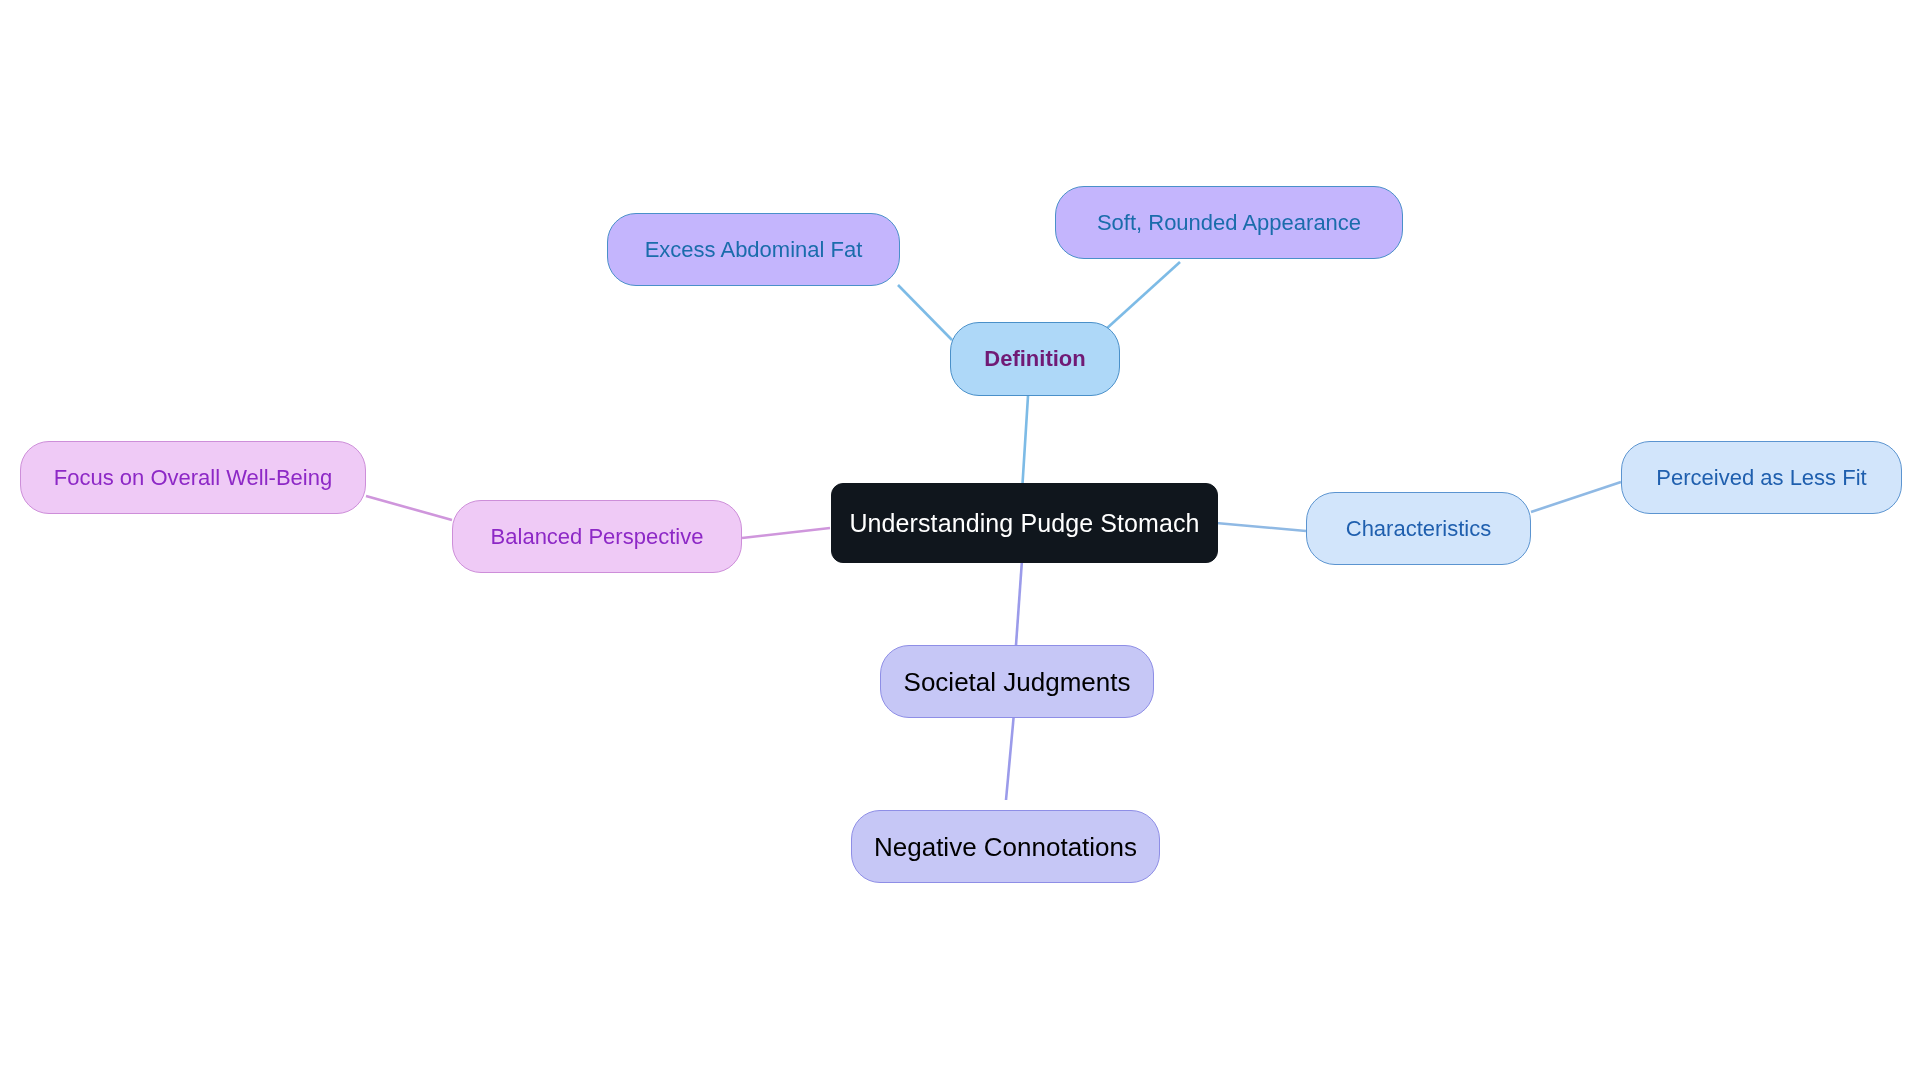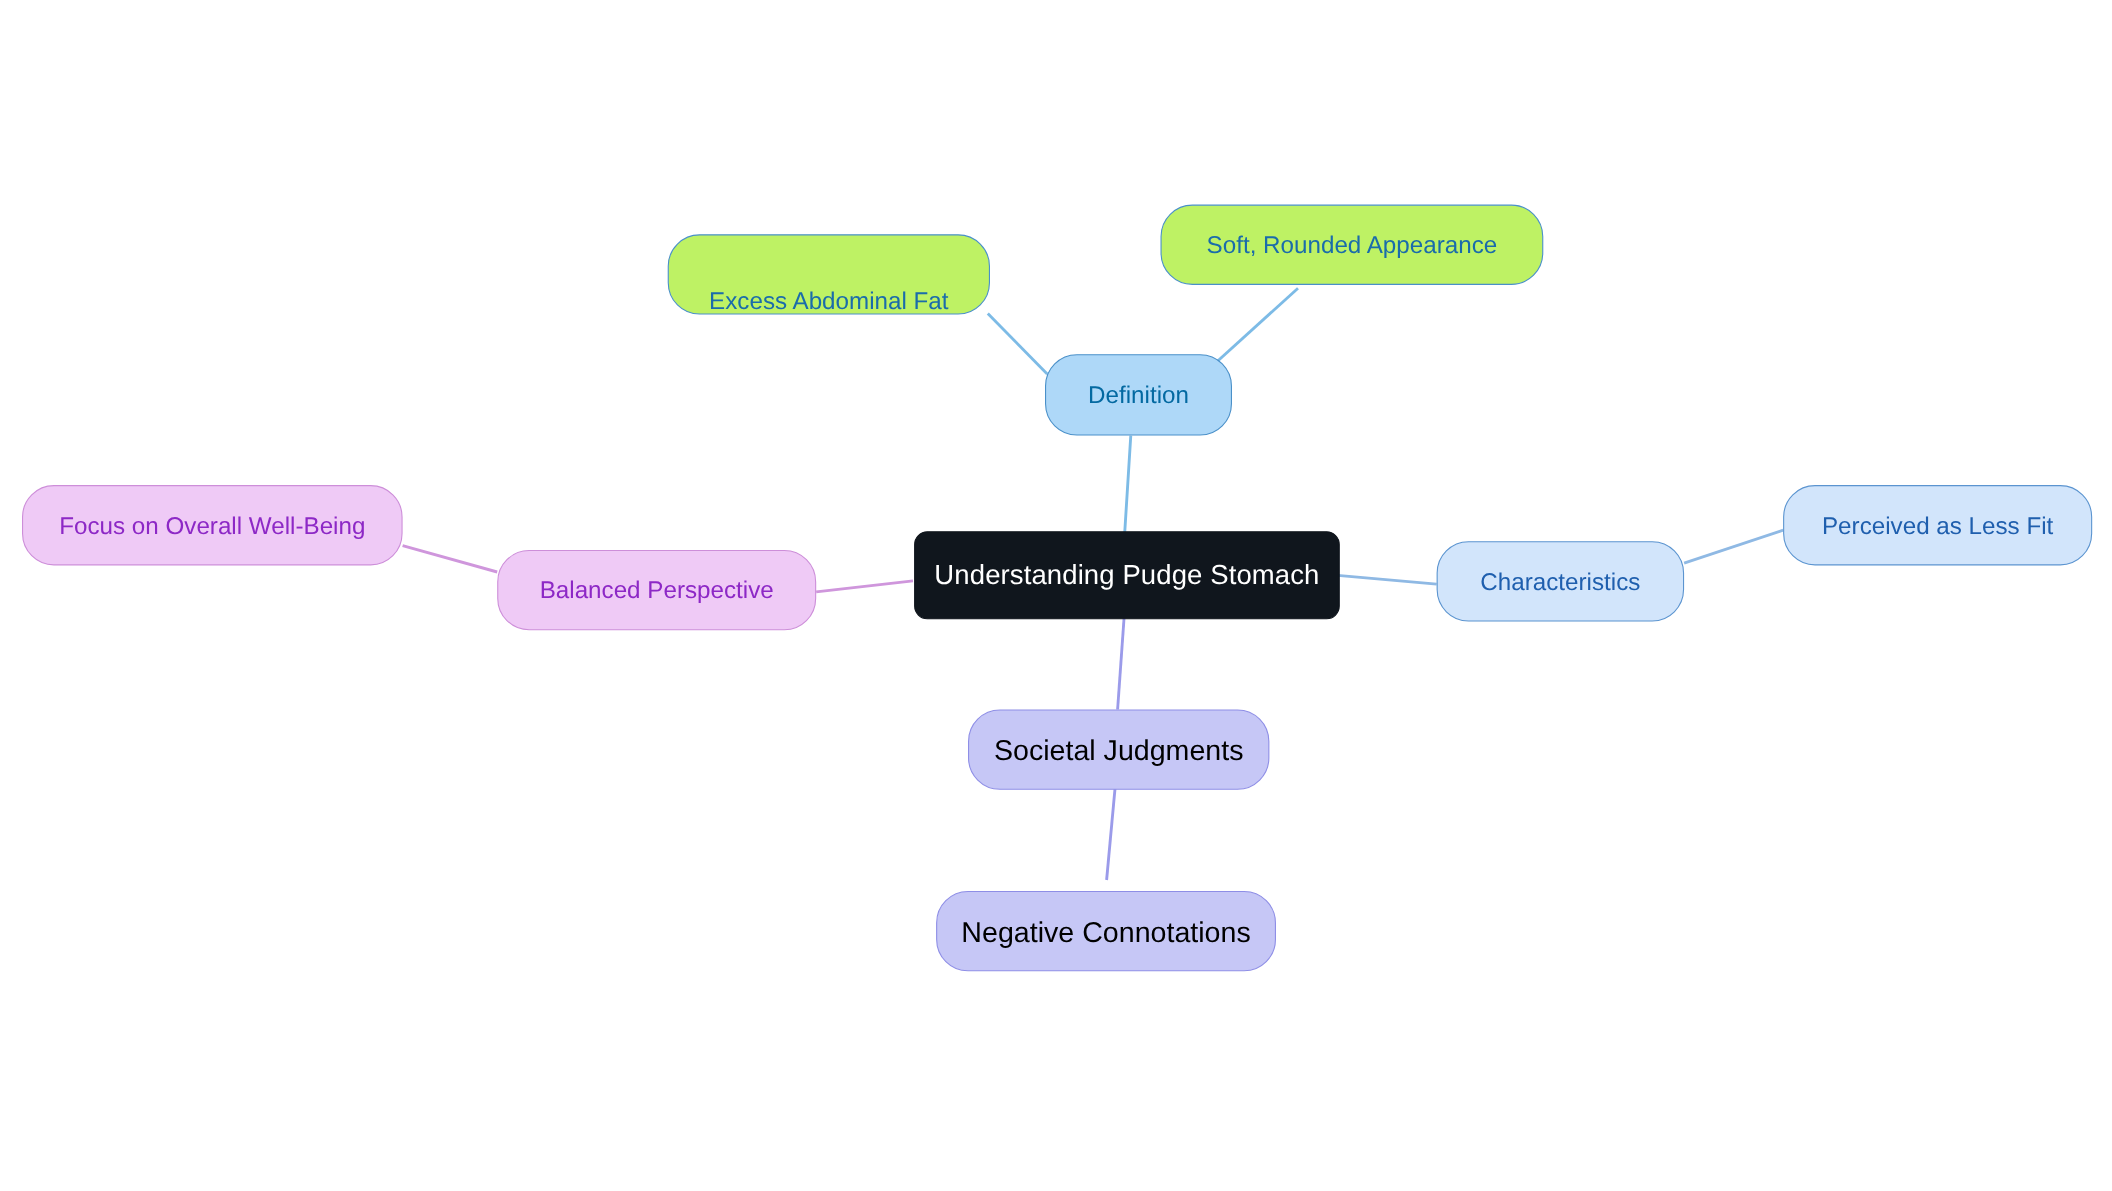--- a/index.html
+++ b/index.html
@@ -69,28 +69,29 @@
     color: #ffffff;
     border-radius: 30px;
     font-size: 25px;
     letter-spacing: 0.1px;
   }
 
   
   .node.blue-mid {
     background: #aed8f8;
     border-color: #4a90c9;
-    color: #0369a1;
+    color: #701a75;
     border-radius: 29px;
     font-size: 22px;
+    font-weight: bold;
   }
 
   
   .node.blue-leaf {
-    background: #bef264;
+    background: #c4b5fd;
     border-color: #4a90c9;
     color: #1a6cab;
     border-radius: 29px;
     font-size: 22px;
   }
 
   
   .node.blue-pale {
     background: #d2e5fb;
     border-color: #5b94d0;
@@ -151,21 +152,21 @@
   <div id="node-layer">
 
     <div class="node root" style="left:831px; top:483px; width:387px; height:80px;border-radius:12px;">
       <span class="node-label">Understanding Pudge Stomach</span>
     </div>
 
     <div class="node blue-mid" style="left:950px; top:322px; width:170px; height:74px;">
       <span class="node-label">Definition</span>
     </div>
 
-    <div class="node blue-leaf" style="left:607px; top:213px; width:293px; height:73px;align-items:flex-end;">
+    <div class="node blue-leaf" style="left:607px; top:213px; width:293px; height:73px;">
       <span class="node-label">Excess Abdominal Fat</span>
     </div>
 
     <div class="node blue-leaf" style="left:1055px; top:186px; width:348px; height:73px;">
       <span class="node-label">Soft, Rounded Appearance</span>
     </div>
 
     <div class="node blue-pale" style="left:1306px; top:492px; width:225px; height:73px;">
       <span class="node-label">Characteristics</span>
     </div>

